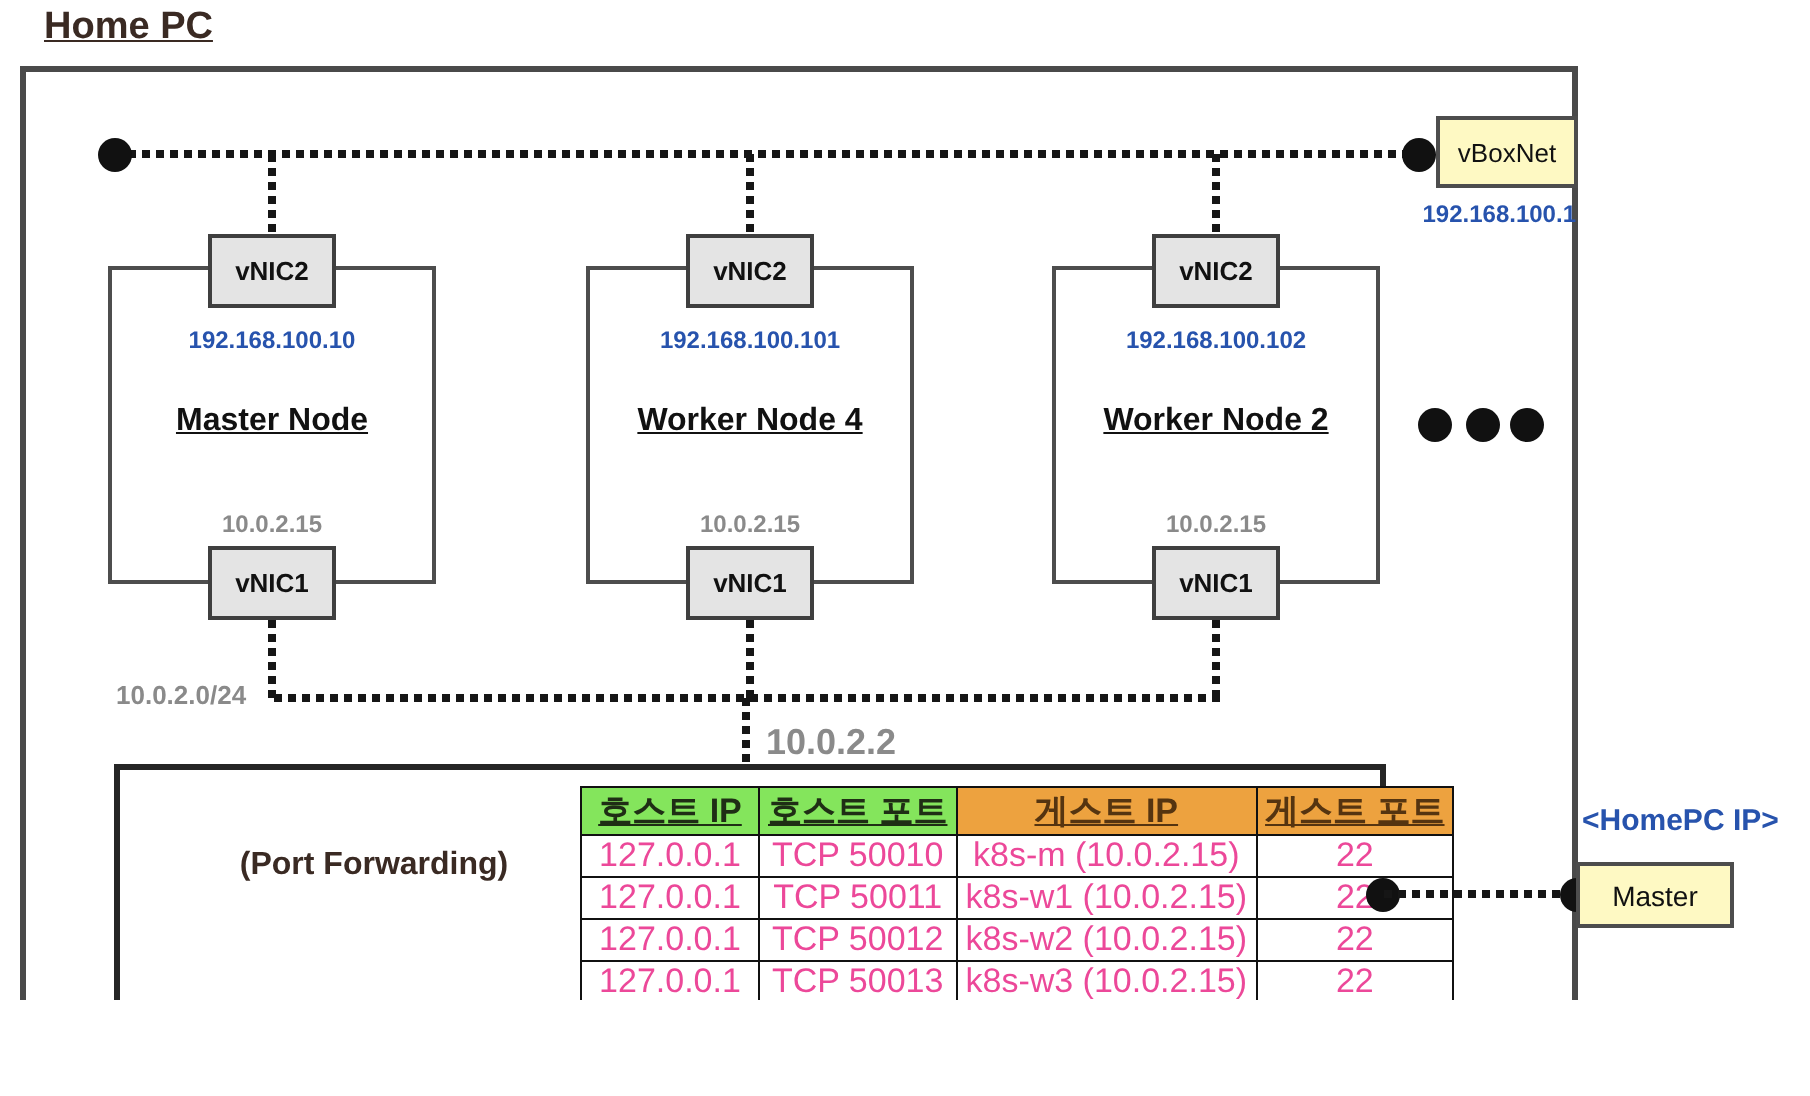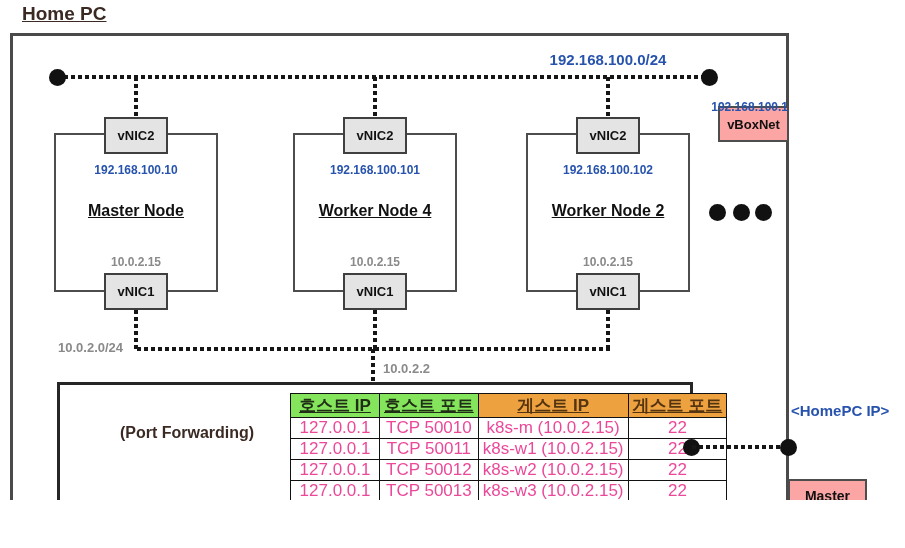--- a/index.html
+++ b/index.html
@@ -69,24 +69,24 @@
     width: 164px; top: 202px;
     font-size: 16px; font-weight: bold;
     text-decoration: underline;
     color: #111; text-align: center;
   }
   .node-ip-top    { top: 163px; width: 164px; }
   .node-ip-bottom { top: 255px; width: 164px; }
 
   
   .adapter-box {
-    background: #fca5a5;
+    background: #fef9c3;
     border: 2px solid #4d4d4d;
     display: flex; align-items: center; justify-content: center;
-    font-weight: bold; color: #111; margin-top: 48px;
+    font-weight: normal; color: #111;
   }
 
   
   .nat-box {
     left: 57px; top: 382px;
     width: 636px; height: 132px;
     border: 3px solid #262626;
     background: #ffffff;
   }
   .nat-title {
@@ -124,21 +124,20 @@
 
 <div class="canvas">
 
   <div class="abs page-title">Home PC</div>
 
   <div class="abs outer-box"></div>
 
   <div class="abs hline" style="left:57px; top:75px; width:653px;"></div>
   <div class="abs dot" style="left:49px; top:69px;"></div>
   <div class="abs dot" style="left:701px; top:69px;"></div>
-  <div class="abs lbl-blue net-label" style="left:538px; top:51px; width:140px;">192.168.100.0/24</div>
 
   <div class="abs adapter-box" style="left:718px; top:58px; width:71px; height:36px; font-size:13px;">vBoxNet</div>
   <div class="abs lbl-blue" style="left:690px; top:100px; width:98px; font-size:12px; text-align:right;">192.168.100.1</div>
 
   <div class="abs vline" style="left:134px; top:77px; height:41px;"></div>
   <div class="abs node-rect" style="left:54px;"></div>
   <div class="abs nic-box" style="left:104px; top:117px;">vNIC2</div>
   <div class="abs lbl-blue ip-label node-ip-top" style="left:54px;">192.168.100.10</div>
   <div class="abs node-title" style="left:54px;">Master Node</div>
   <div class="abs lbl-gray ip-label node-ip-bottom" style="left:54px;">10.0.2.15</div>
@@ -163,21 +162,21 @@
   <div class="abs nic-box" style="left:576px; top:273px;">vNIC1</div>
   <div class="abs vline" style="left:606px; top:310px; height:39px;"></div>
 
   <div class="abs dot" style="left:709px; top:204px;"></div>
   <div class="abs dot" style="left:733px; top:204px;"></div>
   <div class="abs dot" style="left:755px; top:204px;"></div>
 
   <div class="abs lbl-gray" style="left:58px; top:340px; font-size:13px;">10.0.2.0/24</div>
   <div class="abs hline" style="left:137px; top:347px; width:473px;"></div>
   <div class="abs vline" style="left:371px; top:349px; height:35px;"></div>
-  <div class="abs lbl-gray" style="left:383px; top:361px; font-size:13px;">10.0.2.2</div>
+  <div class="abs lbl-gray" style="left:383px; top:361px; font-size:18px;">10.0.2.2</div>
 
   <div class="abs nat-box"></div>
   <div class="abs nat-title">
     <div>(Port Forwarding)</div>
   </div>
 
   <table class="abs pf-table">
     <thead>
       <tr>
         <th class="th-green col-hip">호스트 IP</th>

